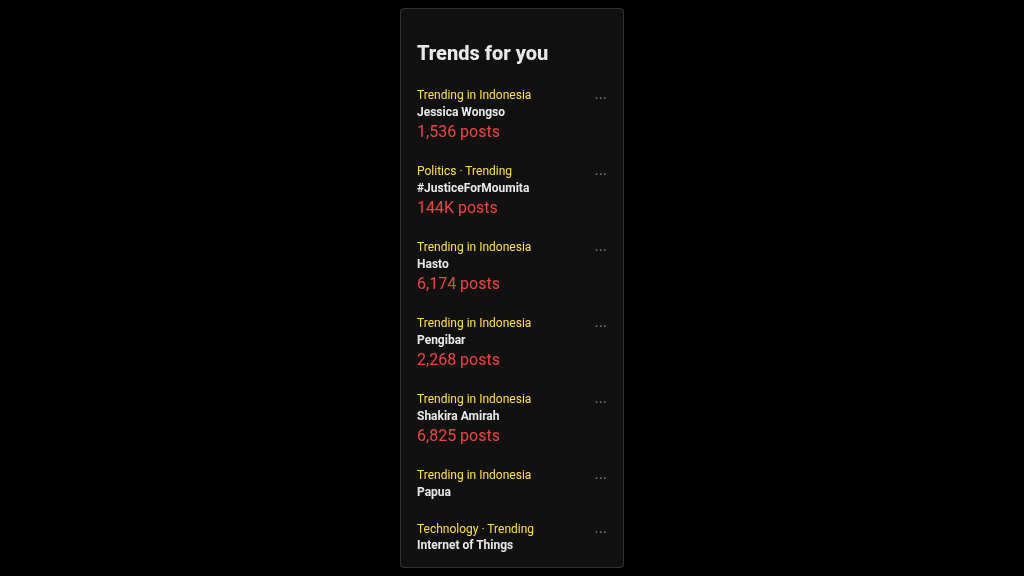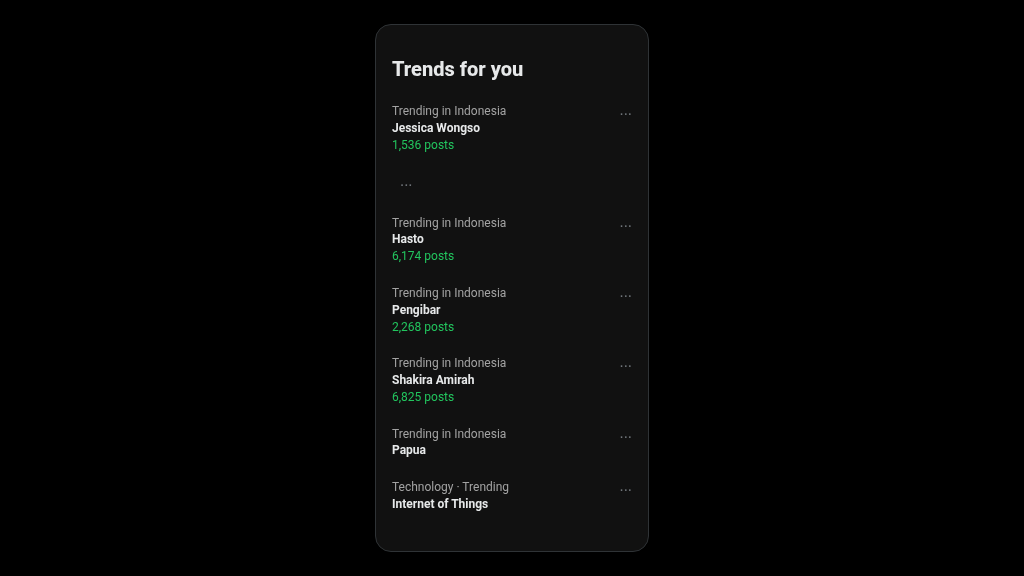--- a/index.html
+++ b/index.html
@@ -8,22 +8,22 @@
       width: 1024px;
       height: 576px;
       display: flex;
       justify-content: center;
       align-items: center;
       font-family: -apple-system, BlinkMacSystemFont, 'Segoe UI', Roboto, sans-serif;
     }
     .trends-container {
       background: #111;
       border: 1px solid #2f3336;
-      border-radius: 16px;
-      width: 274px;
+      border-radius: 4px;
+      width: 224px;
       padding: 28px 0;
       max-height: 560px;
       overflow: hidden;
     }
     .trends-title {
       font-size: 20px;
       font-weight: 800;
       color: #e7e9ea;
       padding: 4px 16px 12px 16px;
     }
@@ -32,32 +32,32 @@
       justify-content: space-between;
       align-items: flex-start;
       padding: 10px 16px;
       cursor: pointer;
     }
     .trend-content {
       flex: 1;
     }
     .trend-category {
       font-size: 12px;
-      color: #a3a3a3;
+      color: #fde047;
       line-height: 1.4;
     }
     .trend-name {
       font-size: 12px;
       font-weight: 700;
       color: #e7e9ea;
       line-height: 1.4;
     }
     .trend-posts {
-      font-size: 12px;
-      color: #22c55e;
+      font-size: 16px;
+      color: #ef4444;
       line-height: 1.4;
     }
     .trend-more {
       color: #71767b;
       font-size: 16px;
       cursor: pointer;
       padding-left: 8px;
       flex-shrink: 0;
       margin-top: 2px;
     }
@@ -71,20 +71,25 @@
   <div id="trends-list">
       <div class="trend-item">
     <div class="trend-content">
       <div class="trend-category">Trending in Indonesia</div>
       <div class="trend-name">Jessica Wongso</div>
       <div class="trend-posts">1,536 posts</div>
     </div>
     <div class="trend-more">···</div>
   </div>
       <div class="trend-item">
+    <div class="trend-content">
+      <div class="trend-category">Politics · Trending</div>
+      <div class="trend-name">#JusticeForMoumita</div>
+      <div class="trend-posts">144K posts</div>
+    </div>
     <div class="trend-more">···</div>
   </div>
       <div class="trend-item">
     <div class="trend-content">
       <div class="trend-category">Trending in Indonesia</div>
       <div class="trend-name">Hasto</div>
       <div class="trend-posts">6,174 posts</div>
     </div>
     <div class="trend-more">···</div>
   </div>

